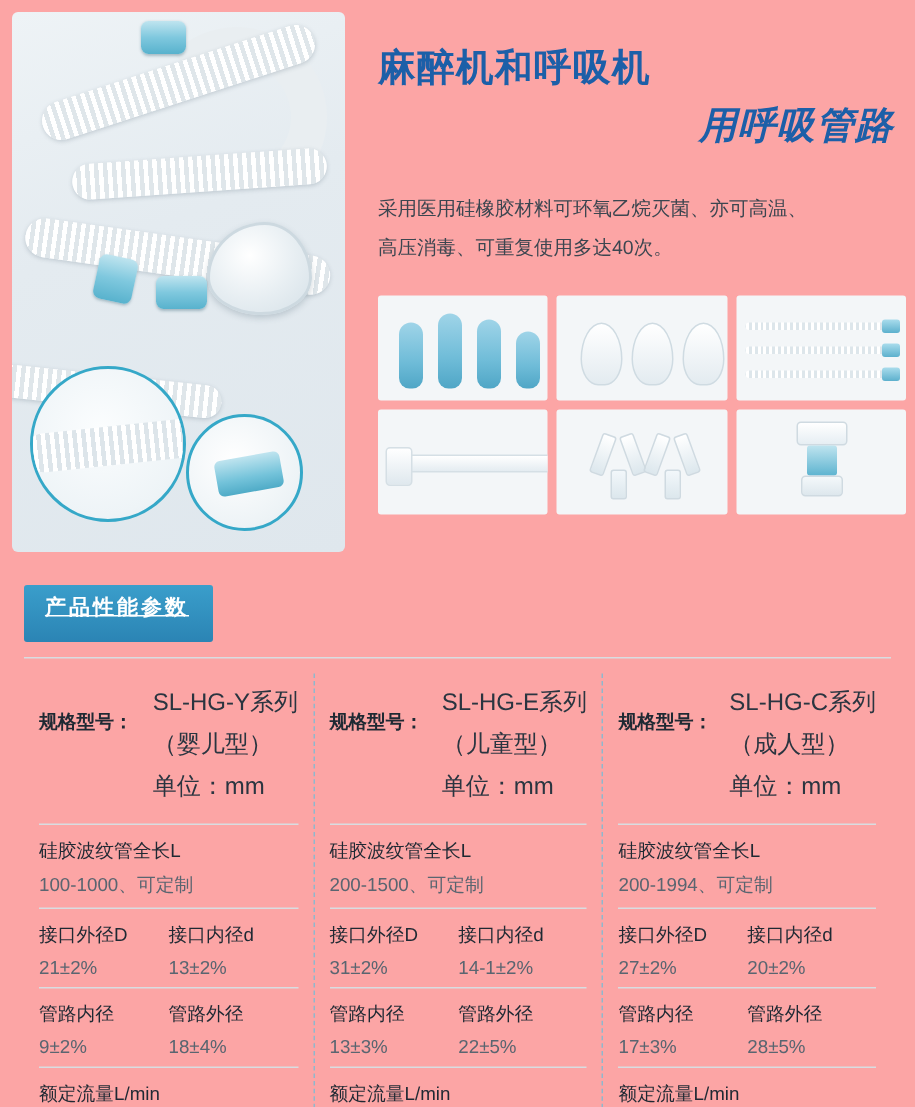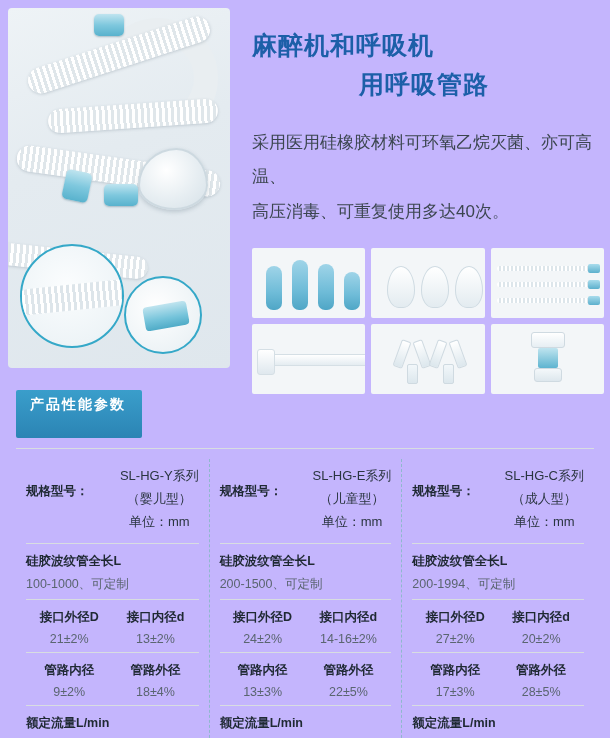--- a/index.html
+++ b/index.html
@@ -7,21 +7,21 @@
     margin: 0; padding: 0;
     width: 610px; height: 738px;
     background: #ffffff;
     font-family: "Liberation Sans", sans-serif;
     overflow: hidden;
   }
   .page {
     position: relative;
     width: 610px;
     height: 738px;
-    background: #c4b5fd;
+    background: #fca5a5;
   }
 
   
   .top {
     display: flex;
     padding: 8px 8px 0 8px;
   }
   .hero-photo {
     position: relative;
     width: 222px;
@@ -113,26 +113,26 @@
     padding-left: 22px;
     padding-top: 18px;
   }
   .title {
     color: #1c5fa8;
     font-weight: bold;
     font-size: 25px;
     letter-spacing: 1px;
     line-height: 1.55;
   }
-  .title .l2 { display: block; text-align: center; padding-right: 8px; }
+  .title .l2 { display: block; text-align: right; padding-right: 8px; font-style: italic; }
   .subtitle {
     margin-top: 22px;
     color: #3b4category;
     color: #3c4650;
-    font-size: 17px;
+    font-size: 13px;
     line-height: 2.05;
   }
 
   .thumb-grid {
     margin-top: 18px;
     display: grid;
     grid-template-columns: repeat(3, 1fr);
     grid-gap: 6px;
     width: 352px;
   }
@@ -228,23 +228,24 @@
     width: 610px;
   }
   .section-label {
     display: inline-block;
     background: #2f8fc0;
     background: linear-gradient(180deg,#3a9ecb 0%, #2b84b4 100%);
     color: #ffffff;
     font-size: 14px;
     font-weight: bold;
     letter-spacing: 2px;
-    padding: 6px 16px 24px 14px;
+    padding: 6px 16px 14px 14px;
     margin-left: 16px;
     border-radius: 2px;
+    text-decoration: underline;
   }
   .divider {
     margin: 10px 16px 0 16px;
     height: 1px;
     background: #d8dde1;
   }
   .cols {
     display: flex;
     margin: 0 16px;
     padding-top: 10px;
@@ -262,45 +263,44 @@
     padding: 6px 0 10px 0;
     min-height: 62px;
   }
   .model-label {
     font-size: 12.5px;
     font-weight: bold;
     color: #1f2933;
     padding-top: 18px;
   }
   .model-value {
-    text-align: center;
-    font-size: 13px;
+    text-align: left;
+    font-size: 16px;
     color: #2a3540;
     line-height: 1.75;
   }
   .model-value .series { font-weight: normal; }
   .row-sep {
     height: 1px;
     background: #d8dde1;
     margin: 0 0 0 0;
   }
   .spec-block { padding: 9px 0 6px 0; }
   .spec-title {
     font-size: 12.5px;
-    font-weight: bold;
+    font-weight: normal;
     color: #1f2933;
     margin-bottom: 6px;
   }
   .spec-value {
     font-size: 12.5px;
     color: #5a6570;
   }
   .two {
     display: flex;
-    text-align: center;
   }
   .two > div { flex: 1 1 50%; }
   .two .spec-title, .two .spec-value { display: block; }
 </style>
 </head>
 <body>
 
 <div class="page">
 
   <div class="top">
@@ -443,25 +443,25 @@
         </div>
         <div class="row-sep"></div>
         <div class="spec-block">
           <div class="spec-title">硅胶波纹管全长L</div>
           <div class="spec-value">200-1500、可定制</div>
         </div>
         <div class="row-sep"></div>
         <div class="spec-block two">
           <div>
             <span class="spec-title">接口外径D</span>
-            <span class="spec-value">24±2%</span>
+            <span class="spec-value">31±2%</span>
           </div>
           <div>
             <span class="spec-title">接口内径d</span>
-            <span class="spec-value">14-16±2%</span>
+            <span class="spec-value">14-1±2%</span>
           </div>
         </div>
         <div class="row-sep"></div>
         <div class="spec-block two">
           <div>
             <span class="spec-title">管路内径</span>
             <span class="spec-value">13±3%</span>
           </div>
           <div>
             <span class="spec-title">管路外径</span>

